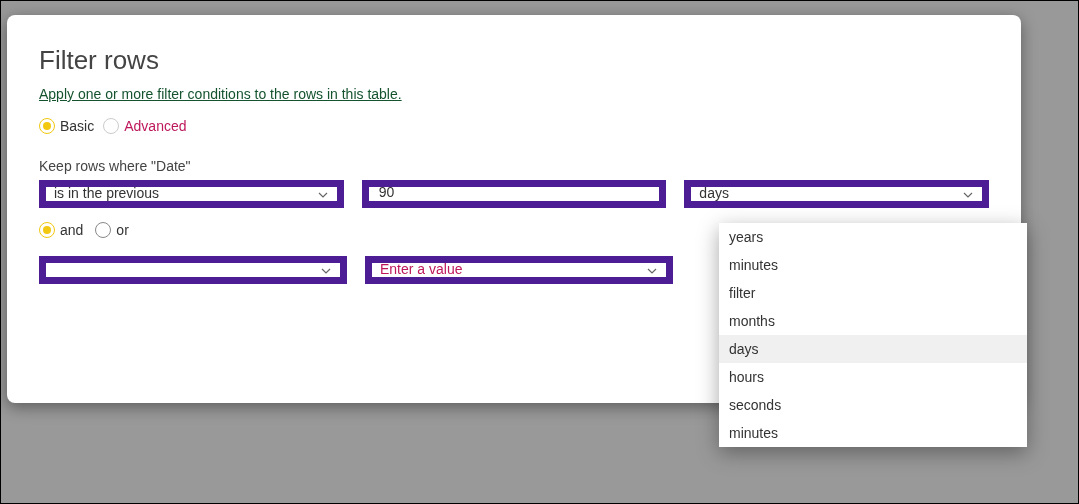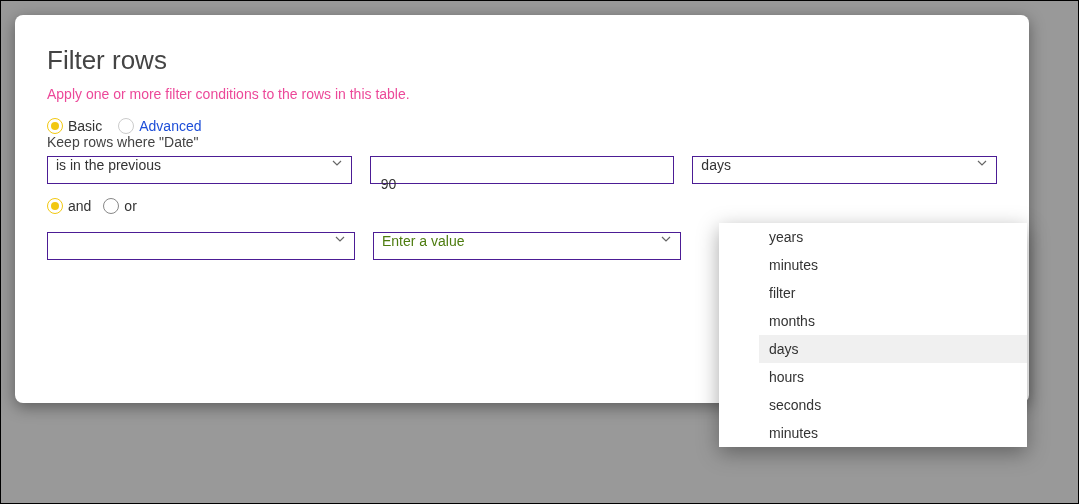--- a/index.html
+++ b/index.html
@@ -10,42 +10,44 @@
     background: #999999;
     font-family: "Segoe UI", Arial, sans-serif;
     font-size: 14px;
     color: #333;
     position: relative;
     border: 1px solid #000;
   }
   .dialog {
     position: absolute;
     top: 14px;
-    left: 14px;
+    left: 6px;
     width: 1014px;
     height: 388px;
     background: #fff;
     box-shadow: 0 4px 16px rgba(0,0,0,0.4);
     padding: 30px 32px;
     border-radius: 8px;
   }
   .title {
     font-size: 26px;
     font-weight: 300;
     color: #444;
     margin: 0 0 10px 0;
   }
   .subtitle {
     font-size: 14px;
-    color: #ec4899;
+    color: #14532d;
     margin: 0 0 16px 0;
+    text-decoration: underline;
   }
   .mode-row {
     display: flex;
-    gap: 16px;
+    gap: 9px;
+    margin-bottom: 24px;
   }
   .radio {
     display: inline-flex;
     align-items: center;
     gap: 5px;
     cursor: pointer;
     font-size: 14px;
   }
   .radio-circle {
     width: 16px; height: 16px;
@@ -53,38 +55,38 @@
     border: 1px solid #888;
     display: inline-flex;
     align-items: center;
     justify-content: center;
   }
   .radio.selected .radio-circle { border-color: #f2c811; }
   .radio.selected .radio-dot {
     width: 8px; height: 8px; border-radius: 50%;
     background: #f2c811;
   }
-  .radio.disabled { color: #1d4ed8; cursor: default; }
+  .radio.disabled { color: #be185d; cursor: default; }
   .radio.disabled .radio-circle { border-color: #ccc; }
   .keep-label {
     font-size: 14px;
     color: #444;
     margin-bottom: 6px;
   }
   .cond-row {
     display: flex;
     gap: 18px;
     margin-bottom: 12px;
   }
   .dropdown, .textinput {
     height: 28px;
-    border: 1px solid #4c1d95;
+    border: 7px solid #4c1d95;
     background: #fff;
     display: flex;
-    align-items: flex-start;
+    align-items: flex-end;
     padding: 0 8px;
     font-size: 14px;
     color: #333;
     position: relative;
   }
   .dropdown { justify-content: space-between; cursor: pointer; }
   .dropdown .chev { color: #666; }
   .textinput input {
     border: none; outline: none; width: 100%; font-size: 14px;
     font-family: inherit; color: #333; background: transparent; margin-top: 18px;
@@ -100,21 +102,20 @@
   }
   
   .menu {
     position: absolute;
     top: 222px;
     left: 718px;
     width: 308px;
     background: #fff;
     box-shadow: 0 6px 20px rgba(0,0,0,0.35);
     z-index: 10;
-    padding-left: 40px;
   }
   .menu-item {
     padding: 6px 10px;
     font-size: 14px;
     color: #333;
     cursor: pointer;
   }
   .menu-item.selected { background: #f0f0f0; }
   .chev svg { display: block; }
 </style>
@@ -178,21 +179,21 @@
   <div class="cond-row">
     <div class="dropdown w-op">
       <span></span>
       <span class="chev">
         <svg width="12" height="12" viewBox="0 0 12 12">
             <path d="M2 4 L6 8 L10 4" fill="none" stroke="#666" stroke-width="1.2"></path>
           </svg>
       </span>
     </div>
     <div class="dropdown w-val">
-      <span style="color:#4d7c0f">Enter a value</span>
+      <span style="color:#be185d">Enter a value</span>
       <span class="chev">
         <svg width="12" height="12" viewBox="0 0 12 12">
             <path d="M2 4 L6 8 L10 4" fill="none" stroke="#666" stroke-width="1.2"></path>
           </svg>
       </span>
     </div>
   </div>
 </div>
 
 <div class="menu">

